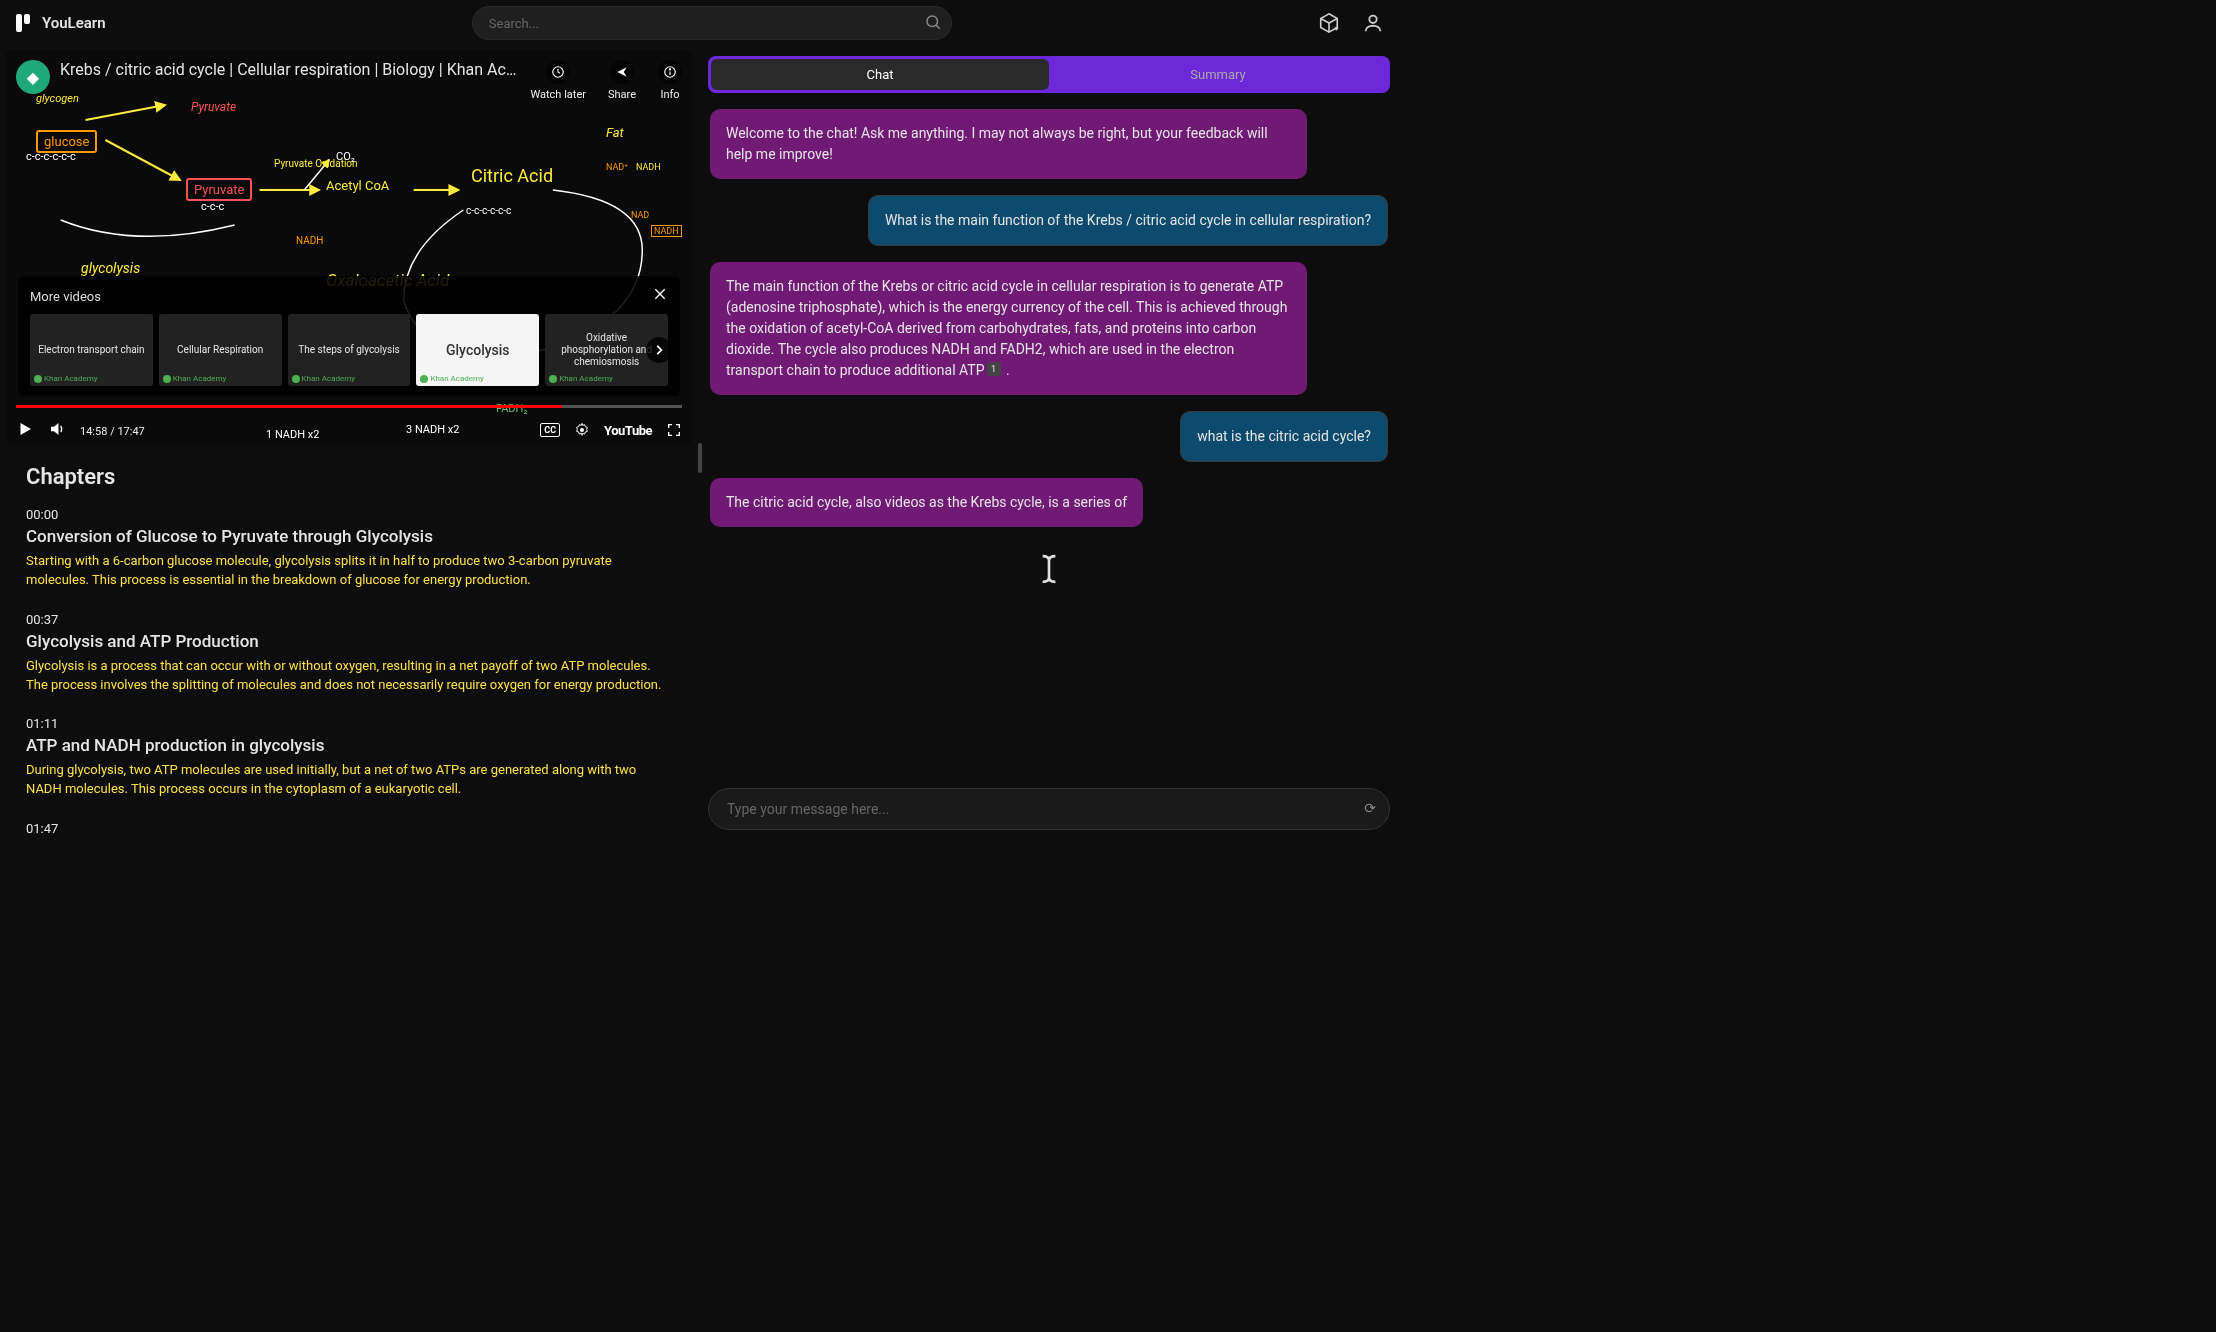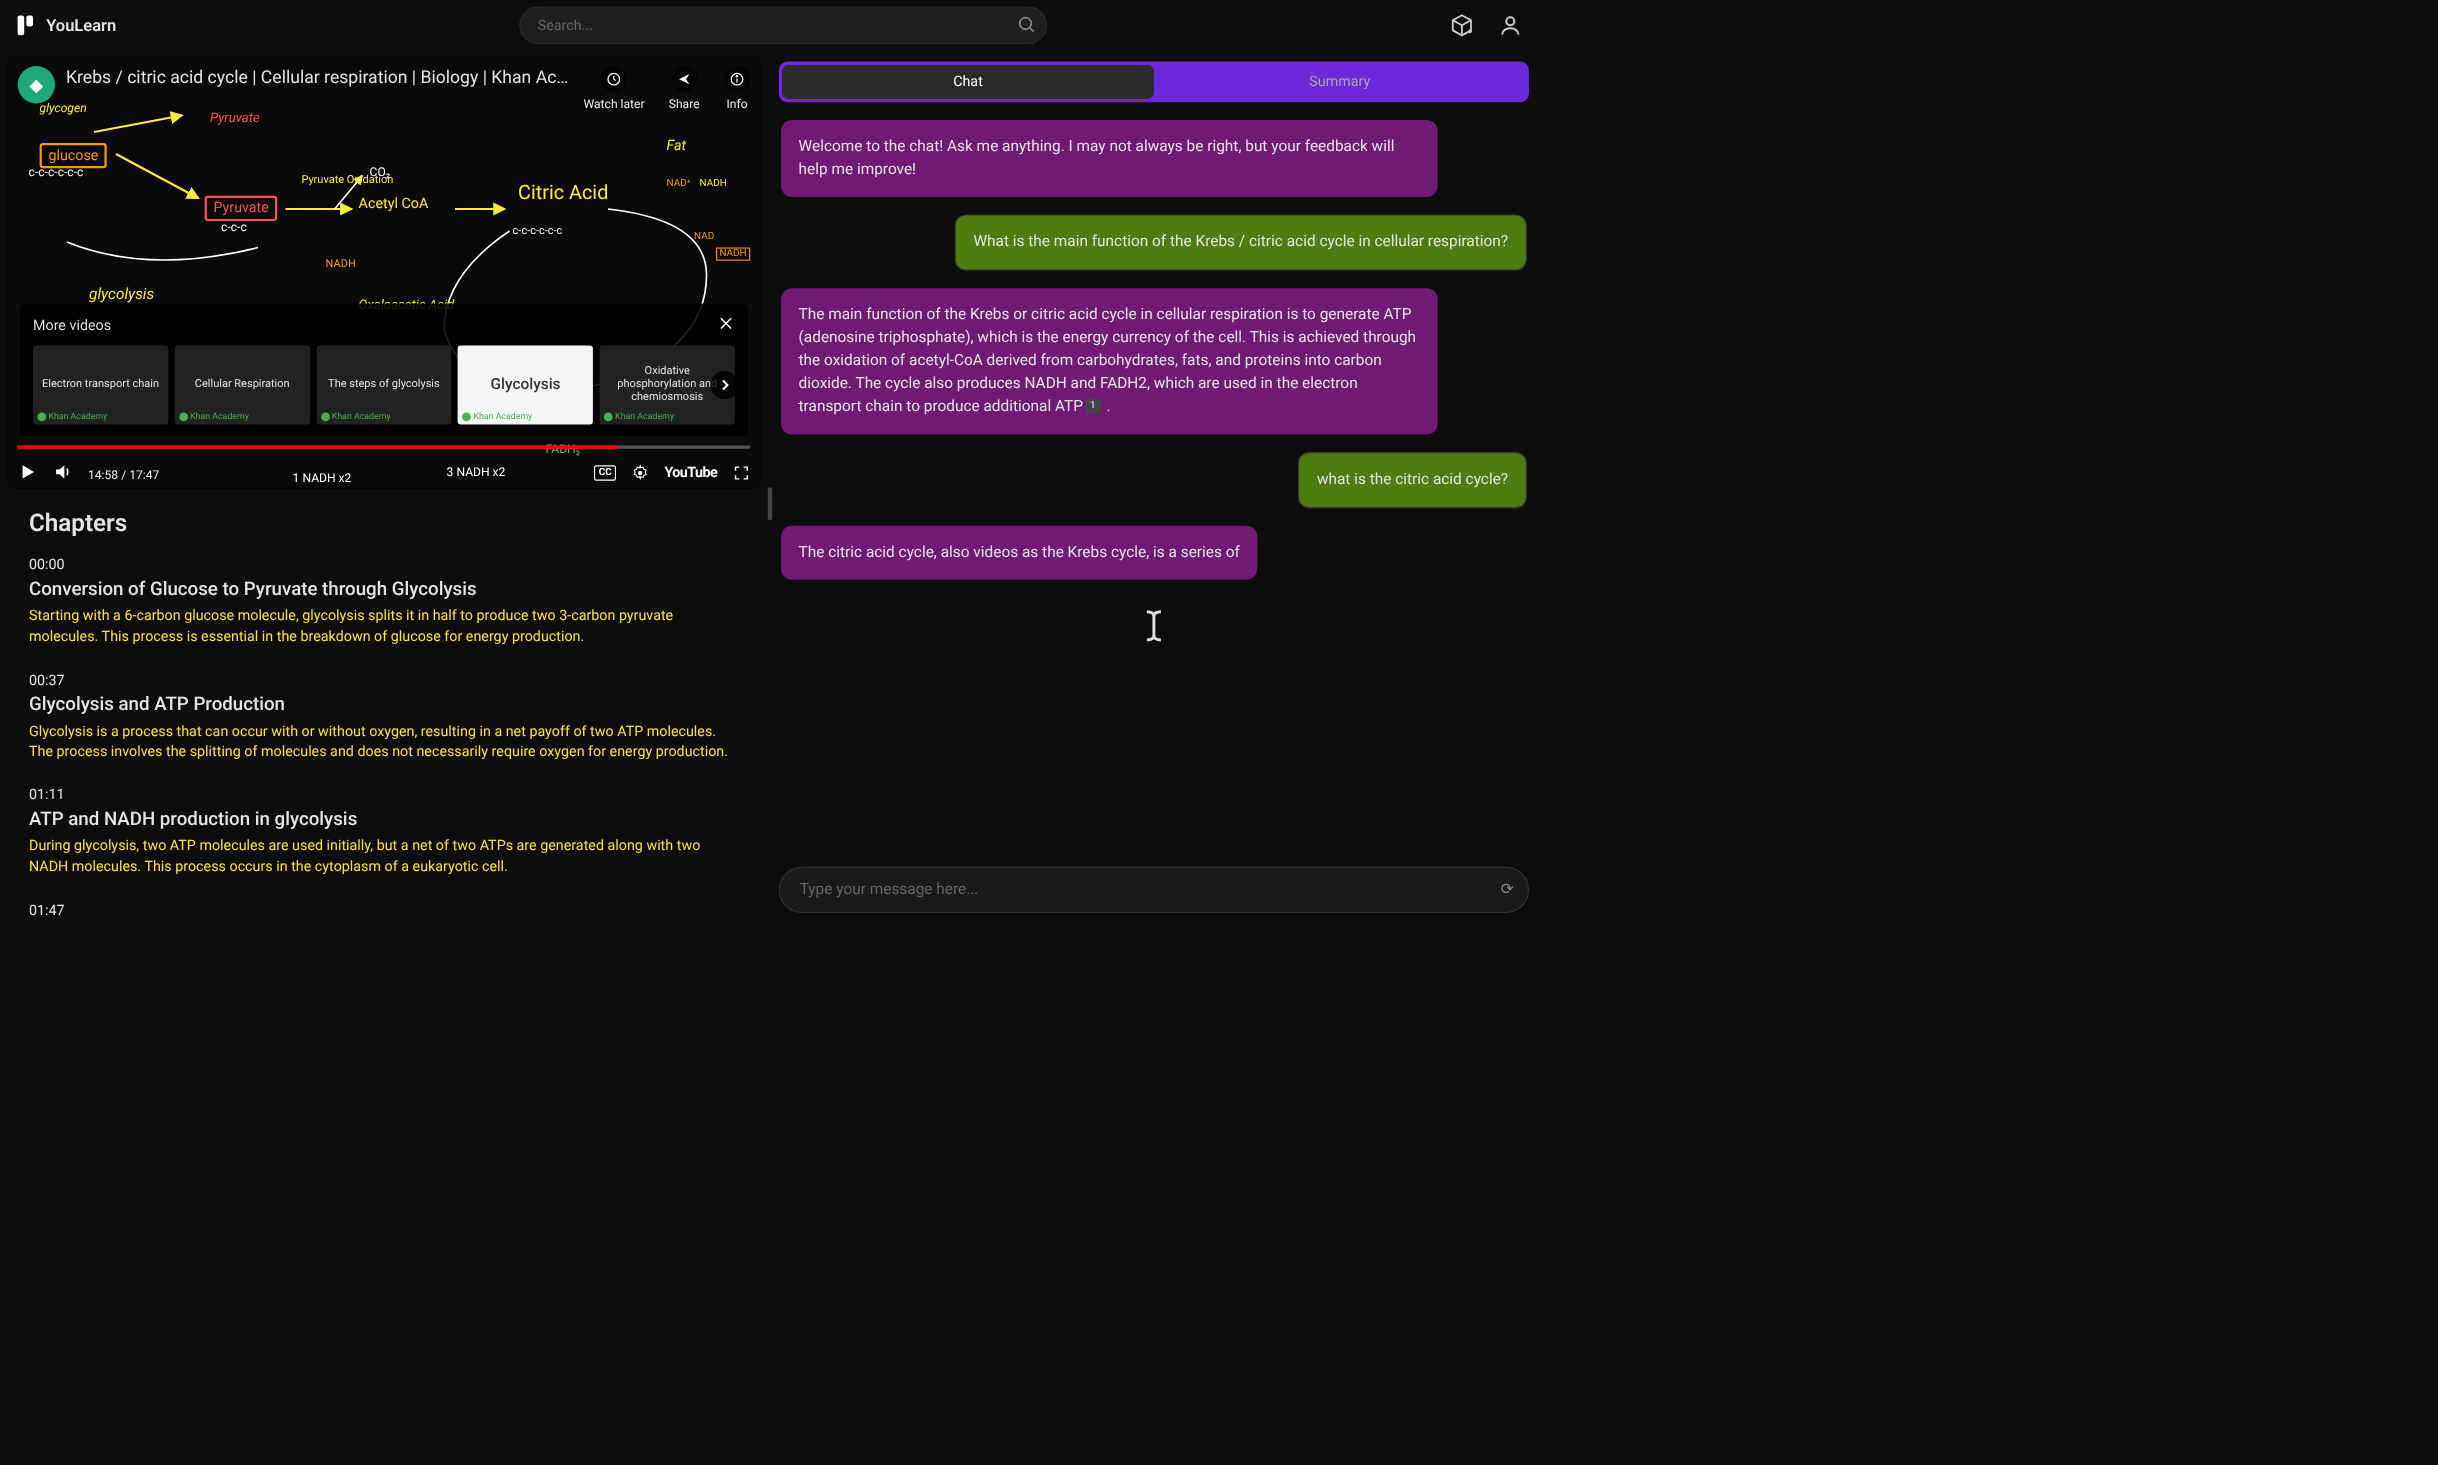--- a/index.html
+++ b/index.html
@@ -45,21 +45,21 @@
   .vid-top-action{display:flex;flex-direction:column;align-items:center;gap:4px;font-size:11px;color:#eee;cursor:pointer;}
   .vid-top-action .circ{width:24px;height:24px;border-radius:50%;background:rgba(0,0,0,0.6);display:flex;align-items:center;justify-content:center;}
   
   
   .board{position:absolute;inset:0;padding:40px 20px 60px 20px;font-family:"Comic Sans MS",cursive;font-size:13px;}
   .board .glucose-box{position:absolute;top:80px;left:30px;border:2px solid #ff9800;padding:2px 6px;color:#ff9800;border-radius:3px;}
   .board .pyruvate-box{position:absolute;top:128px;left:180px;border:2px solid #ff5252;padding:2px 6px;color:#ff5252;border-radius:3px;}
   .board .acetyl{position:absolute;top:128px;left:320px;color:#ffeb3b;}
   .board .citric{position:absolute;top:115px;left:465px;color:#ffeb3b;font-size:18px;}
   .board .glycolysis-label{position:absolute;top:210px;left:75px;color:#ffeb3b;font-size:14px;font-style:italic;}
-  .board .oxaloacetic{position:absolute;top:220px;left:320px;color:#ffeb3b;font-size:12px;font-style:italic;}
+  .board .oxaloacetic{position:absolute;top:220px;left:320px;color:#ffeb3b;font-size:17px;font-style:italic;}
   .board .gc{position:absolute;top:100px;left:20px;color:#fff;font-size:11px;}
   .board .pc{position:absolute;top:150px;left:195px;color:#fff;font-size:11px;}
   .board .cc{position:absolute;top:155px;left:460px;color:#fff;font-size:10px;}
   .board .co2{position:absolute;top:100px;left:330px;color:#fff;font-size:11px;}
   .board .nadh1{position:absolute;top:185px;left:290px;color:#ff9800;font-size:10px;}
   .board .nad{position:absolute;top:112px;left:600px;color:#ff9800;font-size:9px;}
   .board .nadh2{position:absolute;top:112px;left:630px;color:#ffeb3b;font-size:9px;}
   .board .nad2{position:absolute;top:160px;left:625px;color:#ff9800;font-size:9px;}
   .board .nadh3{position:absolute;top:175px;left:645px;color:#ff9800;font-size:9px;border:1px solid #ff9800;padding:0 2px;}
   .board .fadh{position:absolute;top:352px;left:490px;color:#66bb6a;font-size:11px;}
@@ -103,21 +103,21 @@
   .chapter-h{font-size:17px;font-weight:500;margin-bottom:6px;}
   .chapter-p{font-size:13px;color:#fde047;line-height:1.45;}
   
   
   .tabs{display:flex;background:#6d28d9;border-radius:8px;padding:3px;margin-bottom:12px;}
   .tab{flex:1;text-align:center;padding:8px 0;font-size:13px;border-radius:6px;cursor:pointer;color:#aaa;}
   .tab.active{background:#2a2a2a;color:#fff;}
   .chat-body{flex:1;overflow-y:auto;display:flex;flex-direction:column;gap:16px;padding:4px 2px;}
   .bubble{border-radius:10px;padding:14px 16px;font-size:14px;line-height:1.5;max-width:88%;}
   .bubble.ai{background:#701a75;align-self:flex-start;}
-  .bubble.user{background:#4d7c0f;align-self:flex-end;border:1px solid #3a3a3a;}
+  .bubble.user{background:#0c4a6e;align-self:flex-end;border:1px solid #3a3a3a;}
   .cit{display:inline-block;width:14px;height:14px;background:#444;border-radius:3px;font-size:9px;text-align:center;line-height:14px;vertical-align:text-top;margin:0 2px;}
   .cursor-icon{align-self:center;margin:10px 0;color:#ccc;}
   .chat-input-wrap{margin-top:10px;position:relative;}
   .chat-input{width:100%;height:42px;border-radius:21px;border:1px solid #333;background:#1a1a1a;color:var(--text);padding:0 44px 0 18px;font-size:14px;outline:none;}
   .chat-input::placeholder{color:#666;}
   .chat-spinner{position:absolute;right:14px;top:12px;color:#888;font-size:14px;}
   
   
   ::-webkit-scrollbar{width:6px;}
   ::-webkit-scrollbar-thumb{background:#333;border-radius:3px;}

